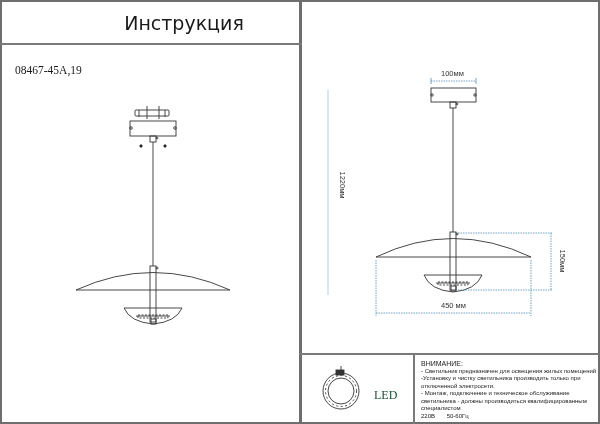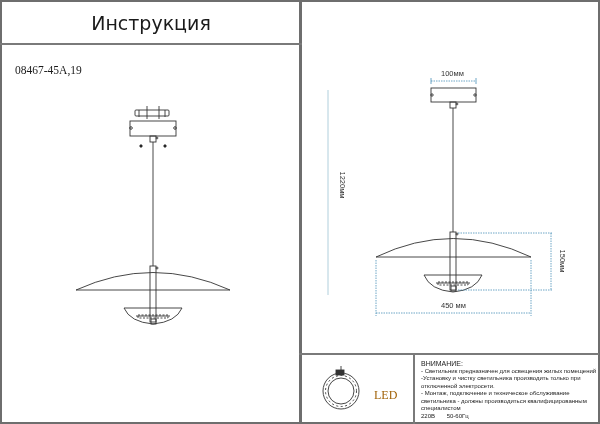--- a/index.html
+++ b/index.html
@@ -1,24 +1,24 @@
 <!DOCTYPE html>
 <html><head>
 <meta charset="utf-8">
 <style>
   html, body { margin: 0; padding: 0; background: #ffffff; }
   body { width: 600px; height: 424px; position: relative; overflow: hidden; font-family: "Liberation Sans", sans-serif; color: #111; }
   .frame { position: absolute; box-sizing: border-box; border: 2px solid #6e6e6e; }
   .hline { position: absolute; height: 2px; background: #7a7a7a; }
   .vline { position: absolute; width: 2px; background: #7a7a7a; }
-  .title { position: absolute; left: 2px; top: 2px; width: 298px; height: 42px; display: flex; align-items: center; justify-content: center; font-size: 19px; font-family: "DejaVu Sans", sans-serif; color: #1a1a1a; }
+  .title { position: absolute; left: 2px; top: 2px; width: 298px; height: 42px; display: flex; align-items: center; justify-content: center; font-size: 19px; font-family: "DejaVu Sans", sans-serif; color: #1a1a1a; padding-left: 33px; }
   .model { position: absolute; left: 15px; top: 64px; font-size: 11.5px; font-family: Liberation Serif, serif; color: #1a1a1a; }
   svg { position: absolute; left: 0; top: 0; }
   .dimtext { font-family: "Liberation Sans", sans-serif; font-size: 7.5px; fill: #333; }
-  .led { position: absolute; left: 374px; top: 388px; font-family: "Liberation Serif", serif; font-size: 12px; color: #a16207; }
+  .led { position: absolute; left: 374px; top: 388px; font-family: "Liberation Serif", serif; font-size: 12px; color: #14532d; }
   .warn { position: absolute; left: 421px; top: 360px; width: 176px; font-family: "Liberation Sans", sans-serif; font-size: 6px; line-height: 7.5px; color: #222; }
   .warn .head { font-size: 7px; }
   .warn .volt span { display: inline-block; width: 24px; }
 </style>
 </head>
 <body>
 
 <div class="frame" style="left:0;top:0;width:302px;height:424px;"></div>
 <div class="frame" style="left:299px;top:0;width:301px;height:424px;"></div>
 <div class="hline" style="left:0;top:43px;width:302px;"></div>

